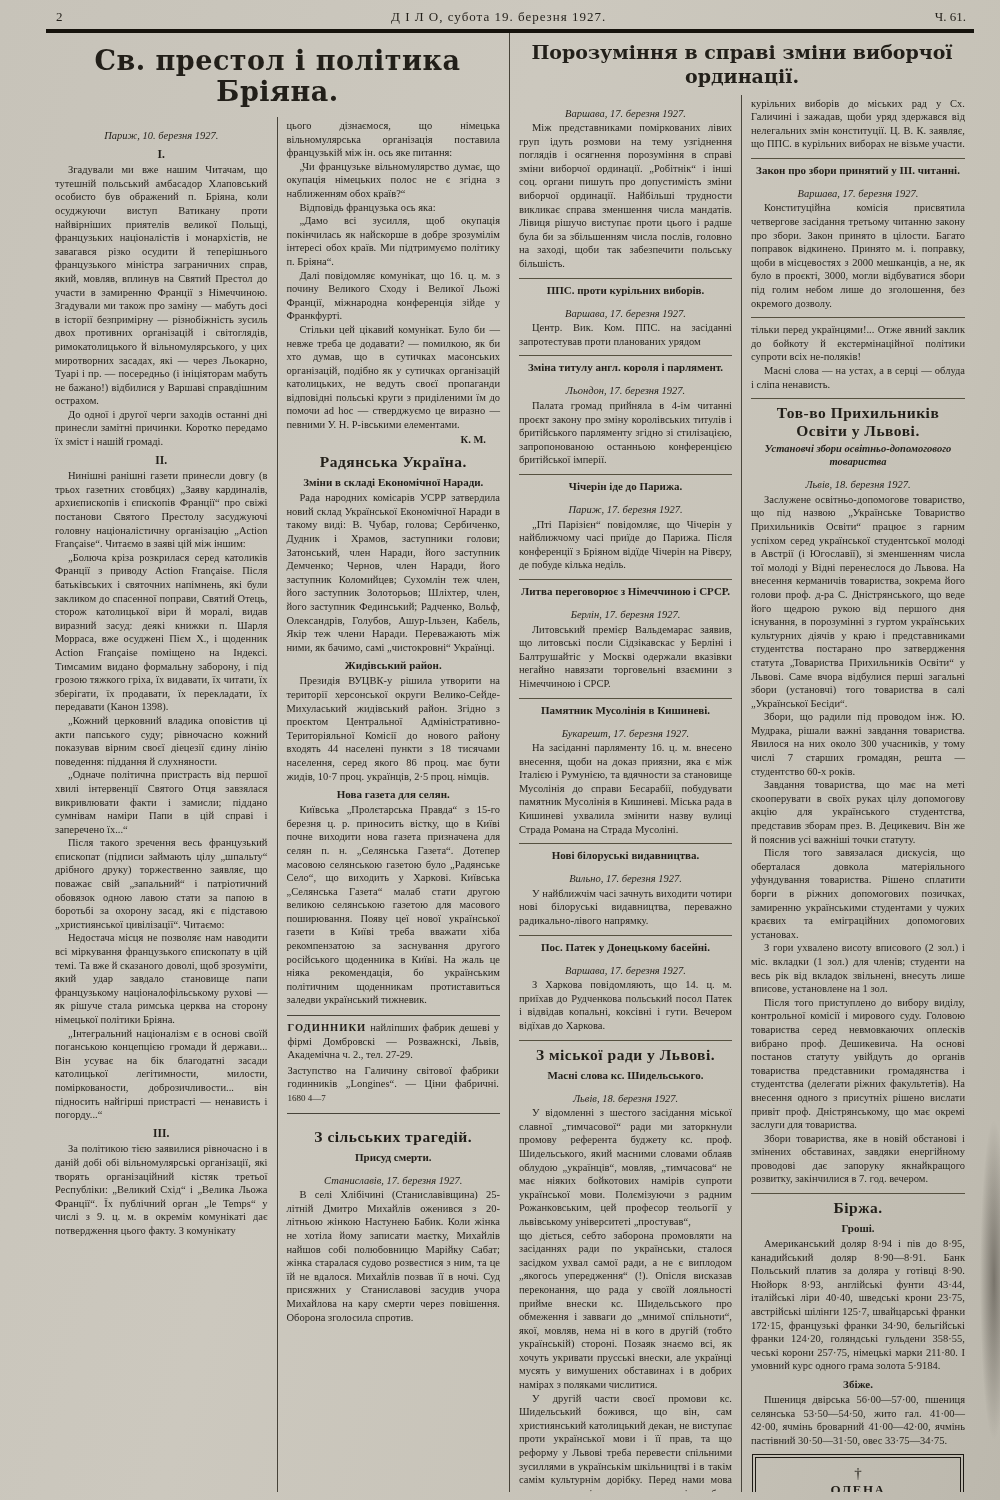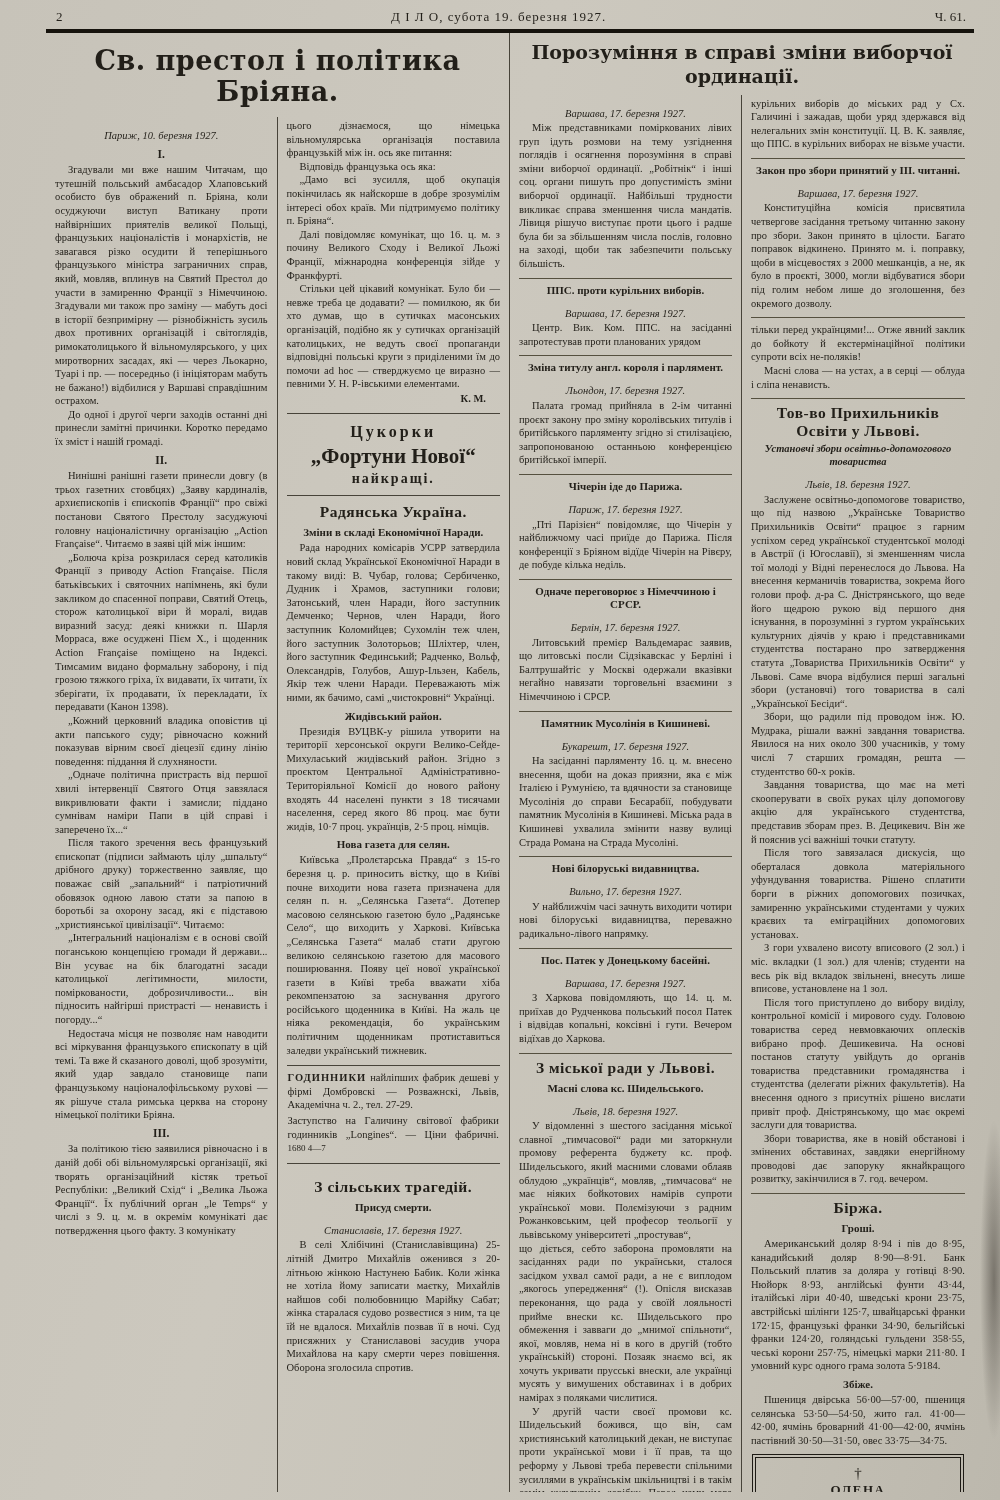--- a/index.html
+++ b/index.html
@@ -65,39 +65,35 @@
             <p class="para dateline">Париж, 10. березня 1927.</p>
             <p class="para roman">I.</p>
             <p class="para p">Згадували ми вже нашим Читачам, що тутешній польський амбасадор Хлаповський особисто був ображений п. Бріяна, коли осуджуючи виступ Ватикану проти найвірніших приятелів великої Польщі, французьких націоналістів і монархістів, не завагався різко осудити й теперішнього французького міністра заграничних справ, який, мовляв, вплинув на Святий Престол до участи в замиренню Франції з Німеччиною. Згадували ми також про заміну — мабуть досі в історії безпримірну — різнобіжність зусиль двох противних організацій і світоглядів, римокатолицького й вільномулярського, у цих миротворних засадах, які — через Льокарно, Туарі і пр. — посередньо (і ініціяторам мабуть не бажано!) відбилися у Варшаві справдішним острахом.</p>
             <p class="para p">До одної і другої черги заходів останні дні принесли замітні причинки. Коротко передамо їх зміст і нашій громаді.</p>
             <p class="para roman">II.</p>
             <p class="para p">Нинішні ранішні газети принесли довгу (в трьох газетних стовбцях) „Заяву кардиналів, архиєпископів і єпископів Франції“ про свіжі постанови Святого Престолу засуджуючі головну націоналістичну організацію „Action Française“. Читаємо в заяві цій між іншим:</p>
             <p class="para p">„Болюча кріза розкрилася серед католиків Франції з приводу Action Française. Після батьківських і святочних напімнень, які були закликом до спасенної поправи, Святий Отець, сторож католицької віри й моралі, видав виразний засуд: деякі книжки п. Шарля Морраса, вже осуджені Пієм X., і щоденник Action Française поміщено на Індексі. Тимсамим видано формальну заборону, і під грозою тяжкого гріха, їх видавати, їх читати, їх зберігати, їх продавати, їх перекладати, їх передавати (Канон 1398).</p>
             <p class="para p">„Кожний церковний владика оповістив ці акти папського суду; рівночасно кожний показував вірним своєї діецезії єдину лінію поведення: піддання й слухняности.</p>
             <p class="para p">„Одначе політична пристрасть від першої хвилі інтервенції Святого Отця завзялася викривлювати факти і замисли; піддано сумнівам наміри Папи в цій справі і заперечено їх...“</p>
             <p class="para p">Після такого зречення весь французький єпископат (підписи займають цілу „шпальту“ дрібного друку) торжественно заявляє, що поважає свій „запальний“ і патріотичний обовязок одною лавою стати за папою в боротьбі за охорону засад, які є підставою „християнської цивілізації“. Читаємо:</p>
+            <p class="para p">Недостача місця не позволяє нам наводити всі міркування французького єпископату в цій темі. Та вже й сказаного доволі, щоб зрозуміти, який удар завдало становище папи французькому націоналофільському рухові — як рішуче стала римська церква на сторону німецької політики Бріяна.</p>
             <p class="para p">„Інтегральний націоналізм є в основі своїй поганською концепцією громади й держави... Він усуває на бік благодатні засади католицької легітимности, милости, поміркованости, доброзичливости... він підносить найгірші пристрасті — ненависть і погорду...“</p>
-            <p class="para p">Недостача місця не позволяє нам наводити всі міркування французького єпископату в цій темі. Та вже й сказаного доволі, щоб зрозуміти, який удар завдало становище папи французькому націоналофільському рухові — як рішуче стала римська церква на сторону німецької політики Бріяна.</p>
             <p class="para roman">III.</p>
             <p class="para p">За політикою тією заявилися рівночасно і в даній добі обі вільномулярські організації, які творять організаційний кістяк третьої Республіки: „Великий Схід“ і „Велика Льожа Франції“. Їх публічний орган „le Temps“ у числі з 9. ц. м. в окремім комунікаті дає потвердження цього факту. З комунікату</p>
           </div>
         <div class="col">
           <div>
               <p class="para pc">цього дізнаємося, що німецька вільномулярська організація поставила французькій між ін. ось яке питання:</p>
+              <p class="para p">„Чи французьке вільномулярство думає, що окупація німецьких полос не є згідна з наближенням обох країв?“</p>
               <p class="para p">Відповідь французька ось яка:</p>
               <p class="para p">„Дамо всі зусилля, щоб окупація покінчилась як найскорше в добре зрозумілім інтересі обох країв. Ми підтримуємо політику п. Бріяна“.</p>
               <p class="para p">Далі повідомляє комунікат, що 16. ц. м. з почину Великого Сходу і Великої Льожі Франції, міжнародна конференція зійде у Франкфурті.</p>
               <p class="para p">Стільки цей цікавий комунікат. Було би — невже треба це додавати? — помилкою, як би хто думав, що в сутичках масонських організацій, подібно як у сутичках організацій католицьких, не ведуть своєї пропаганди відповідні польські круги з приділеними їм до помочи ad hoc — стверджуємо це виразно — певними У. Н. Р-івськими елементами.</p>
               <p class="para sig">К. М.</p>
             </div>
-          <aside class="candy">
-            <div class="c1">Цукорки</div>
-            <div class="c2">„Фортуни Нової“</div>
-            <div class="c3">найкращі.</div>
-          </aside>
           <div>
               <p class="para sectitle">Радянська Україна.</p>
               <p class="para subhead">Зміни в складі Економічної Наради.</p>
               <p class="para p">Рада народних комісарів УСРР затвердила новий склад Української Економічної Наради в такому виді: В. Чубар, голова; Сербиченко, Дудник і Храмов, заступники голови; Затонський, член Наради, його заступник Демченко; Чернов, член Наради, його заступник Коломийцев; Сухомлін теж член, його заступник Золоторьов; Шліхтер, член, його заступник Фединський; Радченко, Вольф, Олександрів, Голубов, Ашур-Ільзен, Кабель, Якір теж члени Наради. Переважають між ними, як бачимо, самі „чистокровні“ Українці.</p>
               <p class="para subhead">Жидівський район.</p>
               <p class="para p">Президія ВУЦВК-у рішила утворити на території херсонської округи Велико-Сейде-Михуласький жидівський район. Згідно з проєктом Центральної Адміністративно-Територіяльної Комісії до нового району входять 44 населені пункти з 18 тисячами населення, серед якого 86 проц. має бути жидів, 10·7 проц. українців, 2·5 проц. німців.</p>
               <p class="para subhead">Нова газета для селян.</p>
               <p class="para p">Київська „Пролєтарська Правда“ з 15-го березня ц. р. приносить вістку, що в Київі почне виходити нова газета призначена для селян п. н. „Селянська Газета“. Дотепер масовою селянською газетою було „Радянське Село“, що виходить у Харкові. Київська „Селянська Газета“ малаб стати другою великою селянською газетою для масового поширювання. Появу цеї нової української газети в Київі треба вважати хіба рекомпензатою за заснування другого російського щоденника в Київі. На жаль це ніяка рекомендація, бо українським політичним щоденникам протиставиться заледви український тижневик.</p>
             </div>
           <aside class="clock">
@@ -118,25 +114,25 @@
       <h2 class="headline-right">Порозуміння в справі зміни виборчої ординації.</h2>
       <div class="cols">
         <div class="col">
             <p class="para dateline">Варшава, 17. березня 1927.</p>
             <p class="para p">Між представниками поміркованих лівих груп ідуть розмови на тему узгіднення поглядів і осягнення порозуміння в справі зміни виборчої ординації. „Робітнік“ і інші соц. органи пишуть про допустимість зміни виборчої ординації. Найбільші трудности викликає справа зменшення числа мандатів. Лівиця рішучо виступає проти цього і радше була би за збільшенням числа послів, головно на заході, щоби так забезпечити польську більшість.</p>
             <p class="para subhead tsep">ППС. проти курільних виборів.</p>
             <p class="para dateline">Варшава, 17. березня 1927.</p>
             <p class="para p">Центр. Вик. Ком. ППС. на засіданні запротестував проти планованих урядом</p>
             <p class="para subhead tsep">Зміна титулу англ. короля і парлямент.</p>
             <p class="para dateline">Льондон, 17. березня 1927.</p>
-            <p class="para p">Палата громад прийняла в 2-ім читанні проєкт закону про зміну королівських титулів і бритійського парляменту згідно зі стилізацією, запропонованою останньою конференцією бритійської імперії.</p>
+            <p class="para p">Палата громад прийняла в 4-ім читанні проєкт закону про зміну королівських титулів і бритійського парляменту згідно зі стилізацією, запропонованою останньою конференцією бритійської імперії.</p>
             <p class="para subhead tsep">Чічерін іде до Парижа.</p>
             <p class="para dateline">Париж, 17. березня 1927.</p>
             <p class="para p">„Пті Парізієн“ повідомляє, що Чічерін у найближчому часі приїде до Парижа. Після конференції з Бріяном відїде Чічерін на Рівєру, де побуде кілька неділь.</p>
-            <p class="para subhead tsep">Одначе переговорює з Німеччиною і СРСР.</p>
+            <p class="para subhead tsep">Литва переговорює з Німеччиною і СРСР.</p>
             <p class="para dateline">Берлін, 17. березня 1927.</p>
             <p class="para p">Литовський премієр Вальдемарас заявив, що литовські посли Сідзікавскас у Берліні і Балтрушайтіс у Москві одержали вказівки негайно навязати торговельні взаємини з Німеччиною і СРСР.</p>
             <p class="para subhead tsep">Памятник Мусолінія в Кишиневі.</p>
             <p class="para dateline">Букарешт, 17. березня 1927.</p>
             <p class="para p">На засіданні парляменту 16. ц. м. внесено внесення, щоби на доказ приязни, яка є між Італією і Румунією, та вдячности за становище Мусолінія до справи Бесарабії, побудувати памятник Мусолінія в Кишиневі. Міська рада в Кишиневі ухвалила змінити назву вулиці Страда Романа на Страда Мусоліні.</p>
             <p class="para subhead tsep">Нові білоруські видавництва.</p>
             <p class="para dateline">Вильно, 17. березня 1927.</p>
             <p class="para p">У найближчім часі зачнуть виходити чотири нові білоруські видавництва, переважно радикально-лівого напрямку.</p>
             <p class="para subhead tsep">Пос. Патек у Донецькому басейні.</p>
             <p class="para dateline">Варшава, 17. березня 1927.</p>

